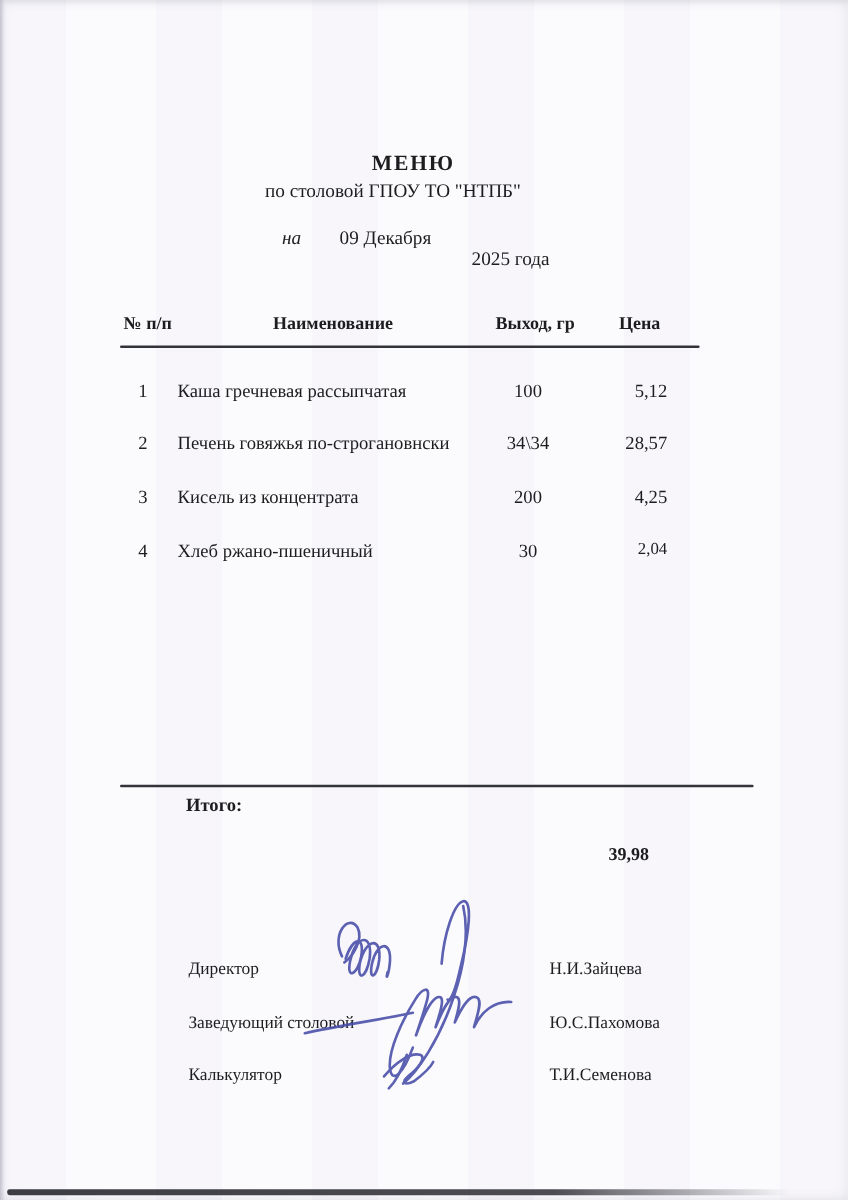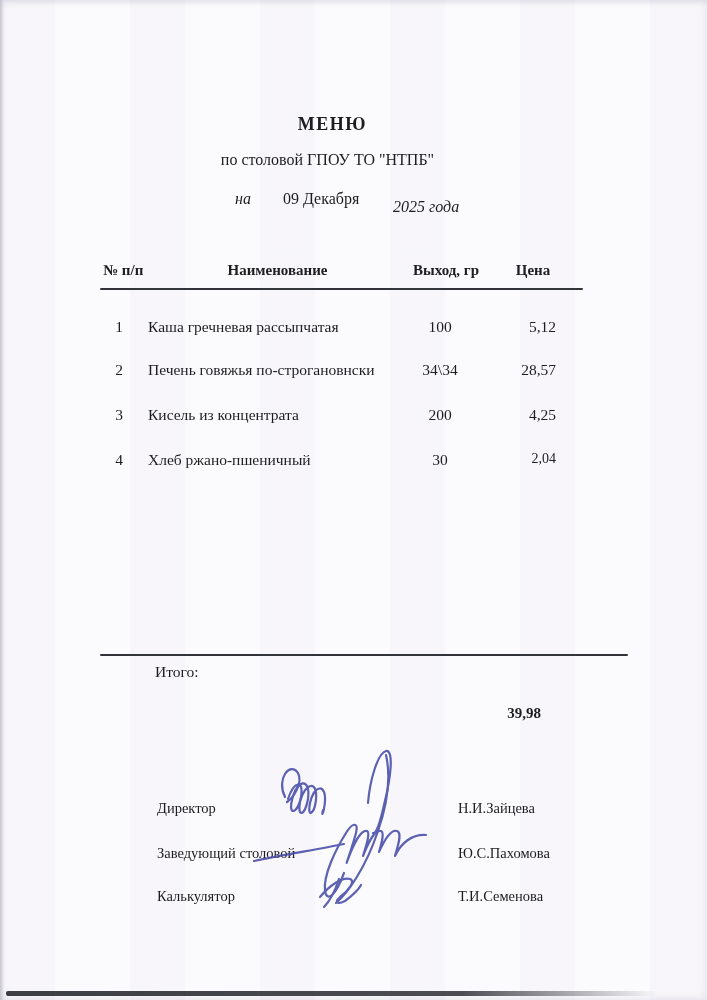--- a/index.html
+++ b/index.html
@@ -12,49 +12,49 @@
         rgba(243,241,248,0.45) 0px, rgba(243,241,248,0.45) 55px,
         rgba(251,250,253,0.45) 55px, rgba(251,250,253,0.45) 130px),
       #fbfafc;
     box-shadow: inset 0 0 10px rgba(130,128,150,0.20), inset 2px 2px 4px rgba(140,138,158,0.12);
     font-family:"Liberation Serif","DejaVu Serif",serif;
     color:#1d1d20;
     overflow:hidden;
   }
   .title{
     position:absolute;top:114px;left:0;width:665px;
-    text-align:center;font-size:18px;font-weight:bold;letter-spacing:1.5px;margin:0;
+    text-align:center;font-size:18px;font-weight:bold;letter-spacing:1.5px;margin:12px;
   }
   .subtitle{
     position:absolute;top:151px;left:0;width:655px;
     text-align:center;font-size:16px;
   }
   .date-prefix{position:absolute;top:190px;left:235px;font-size:16px;font-style:italic;}
   .date-value{position:absolute;top:190px;left:283px;font-size:16px;}
-  .date-year{position:absolute;top:198px;left:393px;font-size:16px;font-style:italic;}
+  .date-year{position:absolute;top:208px;left:393px;font-size:16px;}
 
   .thead{position:absolute;top:262px;left:0;width:707px;height:22px;font-weight:bold;font-size:15px;}
   .thead .h-num{position:absolute;left:103px;}
   .thead .h-name{position:absolute;left:180px;width:195px;text-align:center;}
   .thead .h-out{position:absolute;left:400px;width:92px;text-align:center;}
   .thead .h-price{position:absolute;left:504px;width:58px;text-align:center;}
 
   .rule{position:absolute;height:2px;background:#33343a;border-radius:1px;}
   .rule-header{top:288px;left:100px;width:483px;}
   .rule-total{top:654px;left:100px;width:528px;}
 
   .trow{position:absolute;left:0;width:707px;height:22px;font-size:15.5px;}
   .trow .c-num{position:absolute;left:104px;width:30px;text-align:center;}
   .trow .c-name{position:absolute;left:148px;white-space:nowrap;}
   .trow .c-out{position:absolute;left:394px;width:92px;text-align:center;}
   .trow .c-price{position:absolute;left:484px;width:72px;text-align:right;}
   .r1{top:318px;} .r2{top:361px;} .r3{top:406px;} .r4{top:451px;}
   .r4 .c-price{font-size:14px;}
 
-  .total-label{position:absolute;top:663px;left:155px;font-size:15.5px;font-weight:normal;}
+  .total-label{position:absolute;top:663px;left:155px;font-size:15.5px;font-weight:bold;}
   .total-value{position:absolute;top:665px;left:486px;width:76px;text-align:center;font-size:15px;font-weight:bold;margin-top:40px;}
 
   .sig-row{position:absolute;left:0;width:707px;height:22px;font-size:14.5px;}
   .sig-row .role{position:absolute;left:157px;}
   .sig-row .name{position:absolute;left:458px;}
   .s1{top:800px;} .s2{top:845px;} .s3{top:888px;}
 
   .sig-svg{position:absolute;left:240px;top:745px;width:220px;height:165px;}
 
   .scan-bottom{

